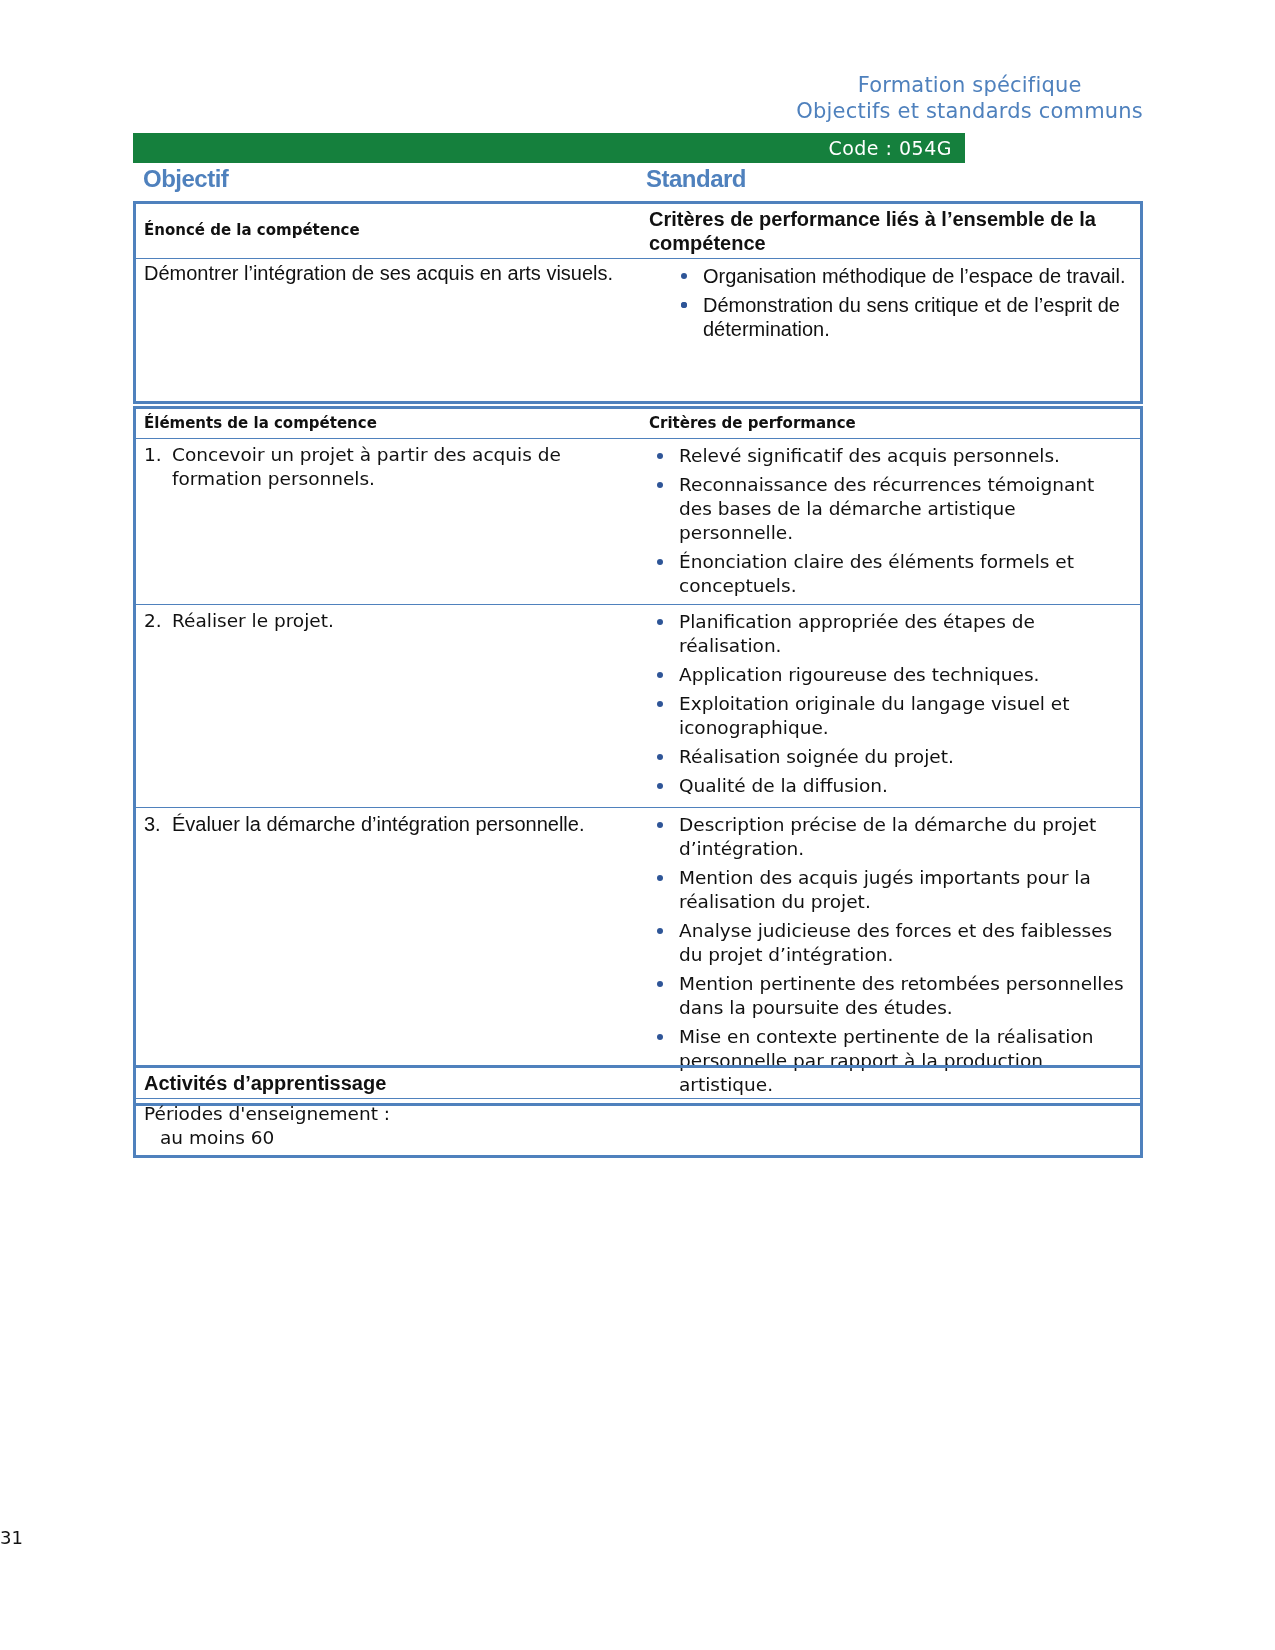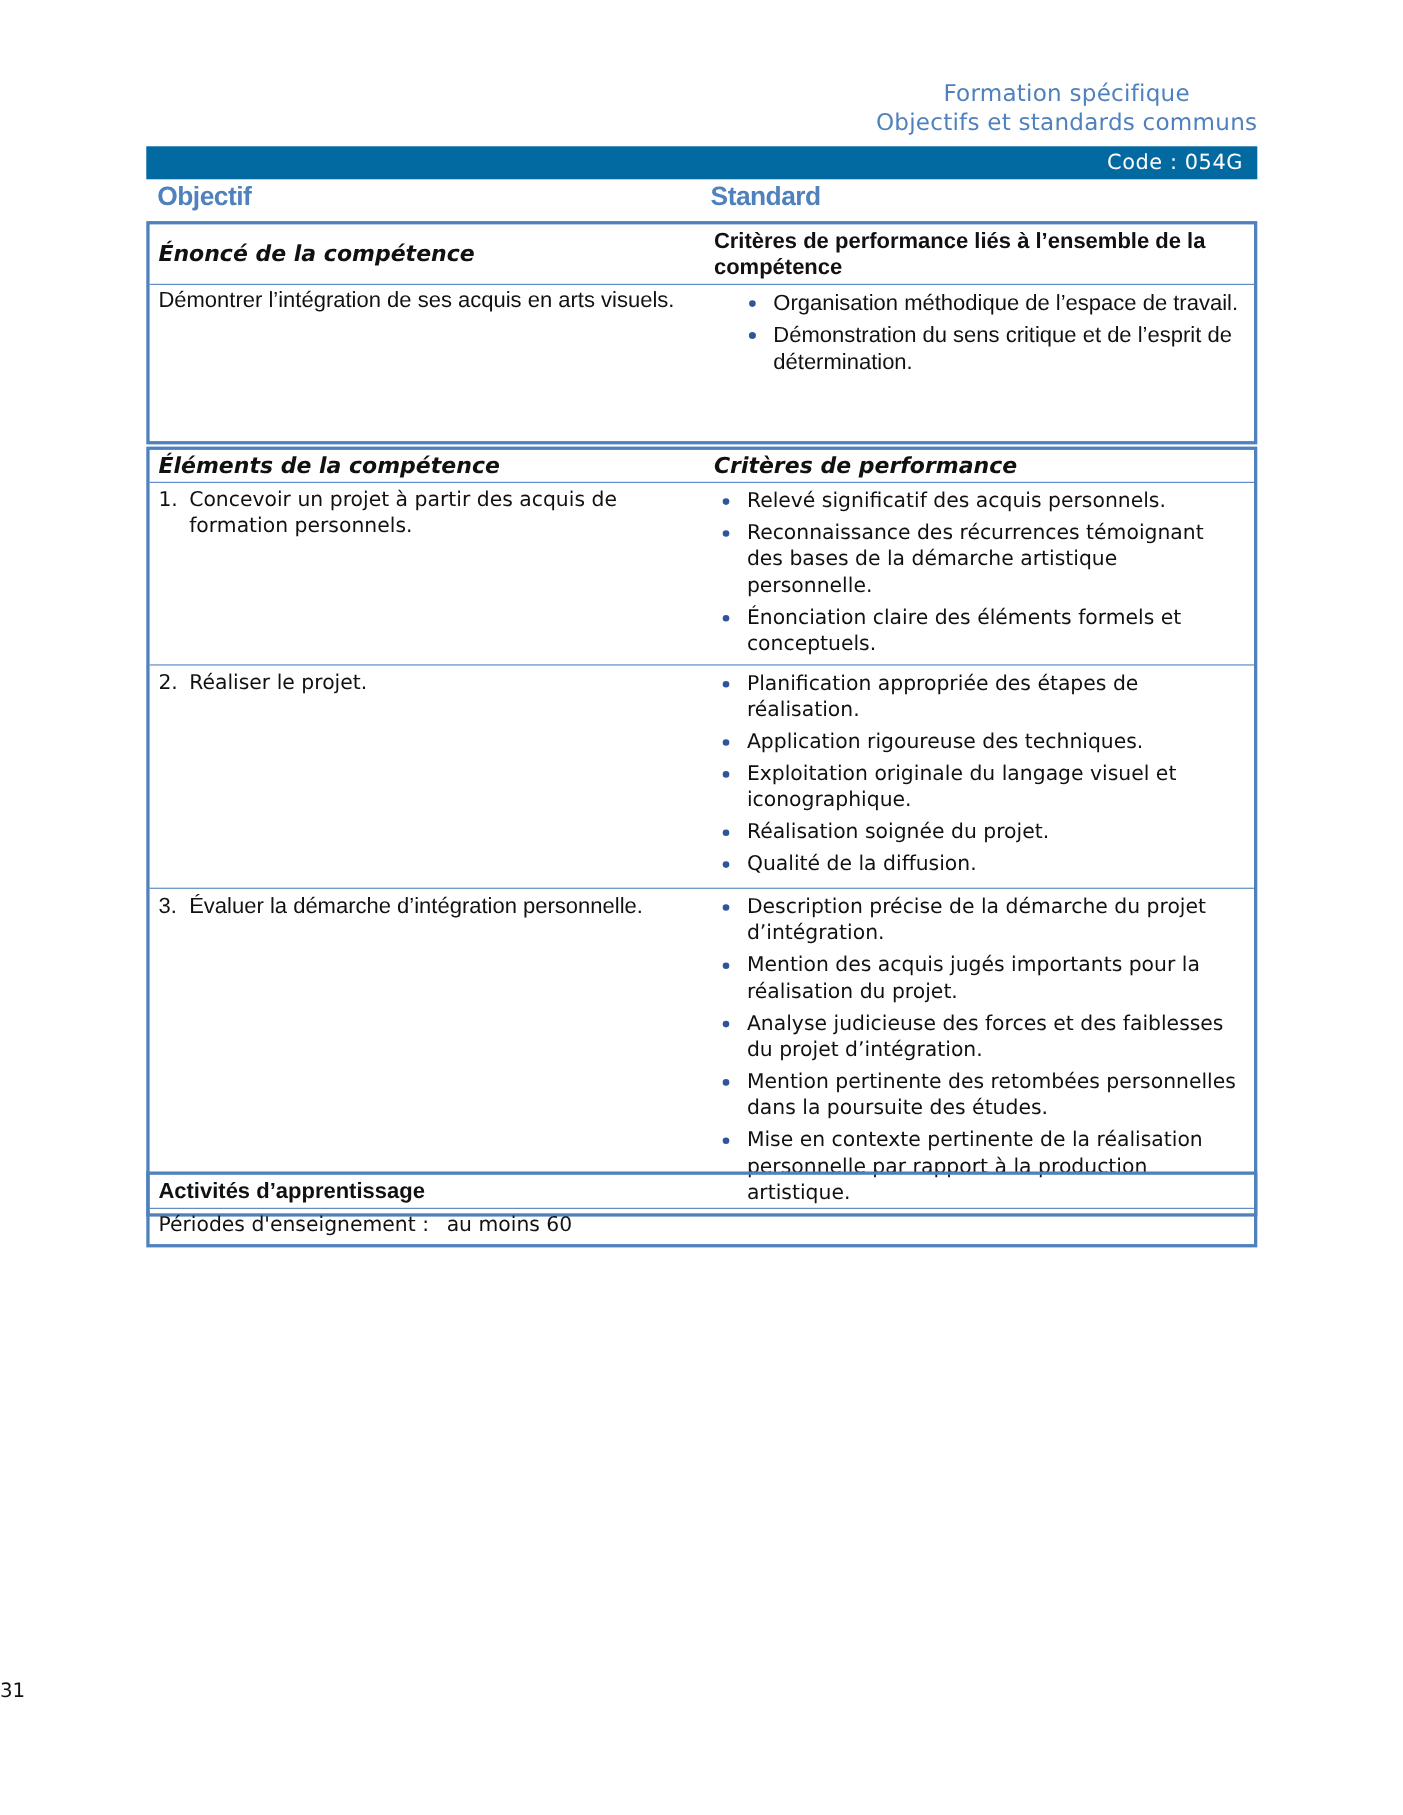--- a/index.html
+++ b/index.html
@@ -1,32 +1,32 @@
 <!DOCTYPE html>
 <html><head>
 <meta charset="utf-8">
 <style>
   html, body { margin: 0; padding: 0; background: #ffffff; }
   body { width: 1275px; height: 1650px; position: relative; overflow: hidden;
          font-family: "DejaVu Sans", sans-serif; color: #111; }
   .hdr { position: absolute; right: 132px; top: 72px; text-align: center;
          color: #4f81bd; font-size: 21px; line-height: 26px; letter-spacing: 0.2px; }
-  .codebar { position: absolute; left: 133px; top: 133px; width: 1010px; height: 30px;
-             background: #0369a1; color: #ffffff; font-size: 19px; line-height: 30px;
+  .codebar { position: absolute; left: 133px; top: 133px; width: 832px; height: 30px;
+             background: #15803d; color: #ffffff; font-size: 19px; line-height: 30px;
              text-align: right; box-sizing: border-box; padding-right: 13px; letter-spacing: 0.5px; }
   .colhead { position: absolute; top: 165px; font-family: "Liberation Sans", sans-serif;
              font-weight: bold; font-size: 24px; color: #4f81bd; letter-spacing: -0.5px; }
   .tbl { position: absolute; left: 133px; width: 1010px; box-sizing: border-box;
          border: 3px solid #4f81bd; }
   .row { display: flex; border-top: 1px solid #4f81bd; }
   .row:first-child { border-top: none; }
   .cL { width: 503px; box-sizing: border-box; padding: 2px 8px 6px 8px; }
   .cR { flex: 1; box-sizing: border-box; padding: 2px 8px 6px 10px; }
   .bold-ls { font-family: "Liberation Sans", sans-serif; font-weight: bold; font-size: 20px; line-height: 24px; }
-  .bold-dj { font-family: "DejaVu Sans", sans-serif; font-weight: bold; font-size: 20px; line-height: 24px; font-style: italic; }
+  .bold-dj { font-family: "DejaVu Sans", sans-serif; font-weight: bold; font-size: 15px; line-height: 24px; }
   .ls { font-family: "Liberation Sans", sans-serif; font-size: 20px; line-height: 24px; }
   .dj { font-family: "DejaVu Sans", sans-serif; font-size: 18.5px; line-height: 24px; }
   ul.bl { list-style: none; margin: 0; padding: 0; }
   ul.bl li { position: relative; padding-left: 30px; margin-top: 5px; }
   ul.bl li:first-child { margin-top: 3px; }
   ul.bl li .dot { position: absolute; left: 8px; top: 9px; width: 6px; height: 6px;
                   border-radius: 50%; background: #2e5597; }
   .num { display: flex; margin-top: 2px; }
   .num .n { width: 28px; flex: none; }
   .pageno { position: absolute; left: 0; width: 1275px; top: 1527px; text-align: left;
@@ -120,19 +120,19 @@
         <li><span class="dot"></span><span>Mise en contexte pertinente de la réalisation personnelle par rapport à la production artistique.</span></li>
       </ul>
     </div>
   </div>
 </div>
 
 <div class="tbl" style="top:1065px;">
   <div class="row">
     <div class="bold-ls" style="padding:3px 8px 3px 8px;">Activités d’apprentissage</div>
   </div>
-  <div class="row dj" style="padding:3px 8px 5px 8px;">
+  <div class="row dj" style="padding:3px 8px 5px 8px;flex-direction:column;">
     <span>Périodes d'enseignement :</span>
     <span style="margin-left:16px;">au moins 60</span>
   </div>
 </div>
 
 <div class="pageno">31</div>
 
 </body></html>

